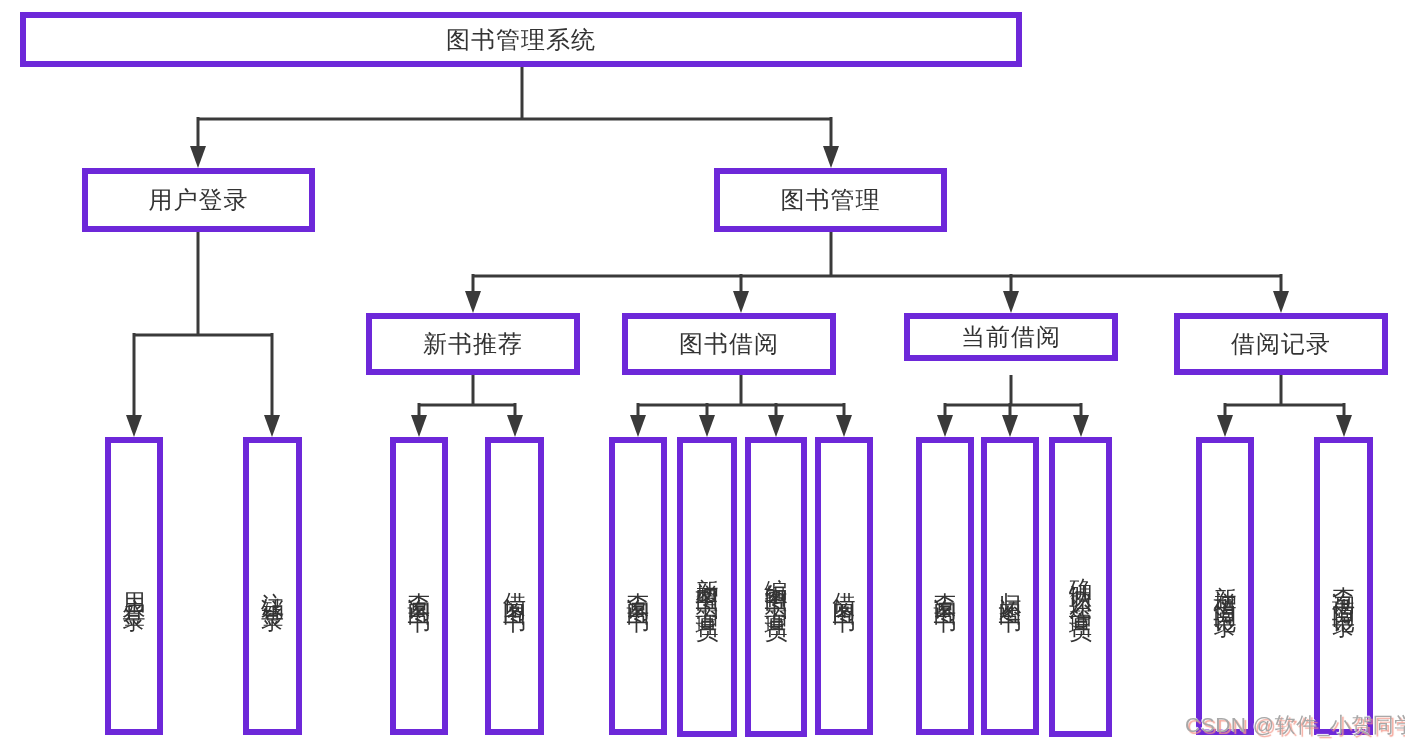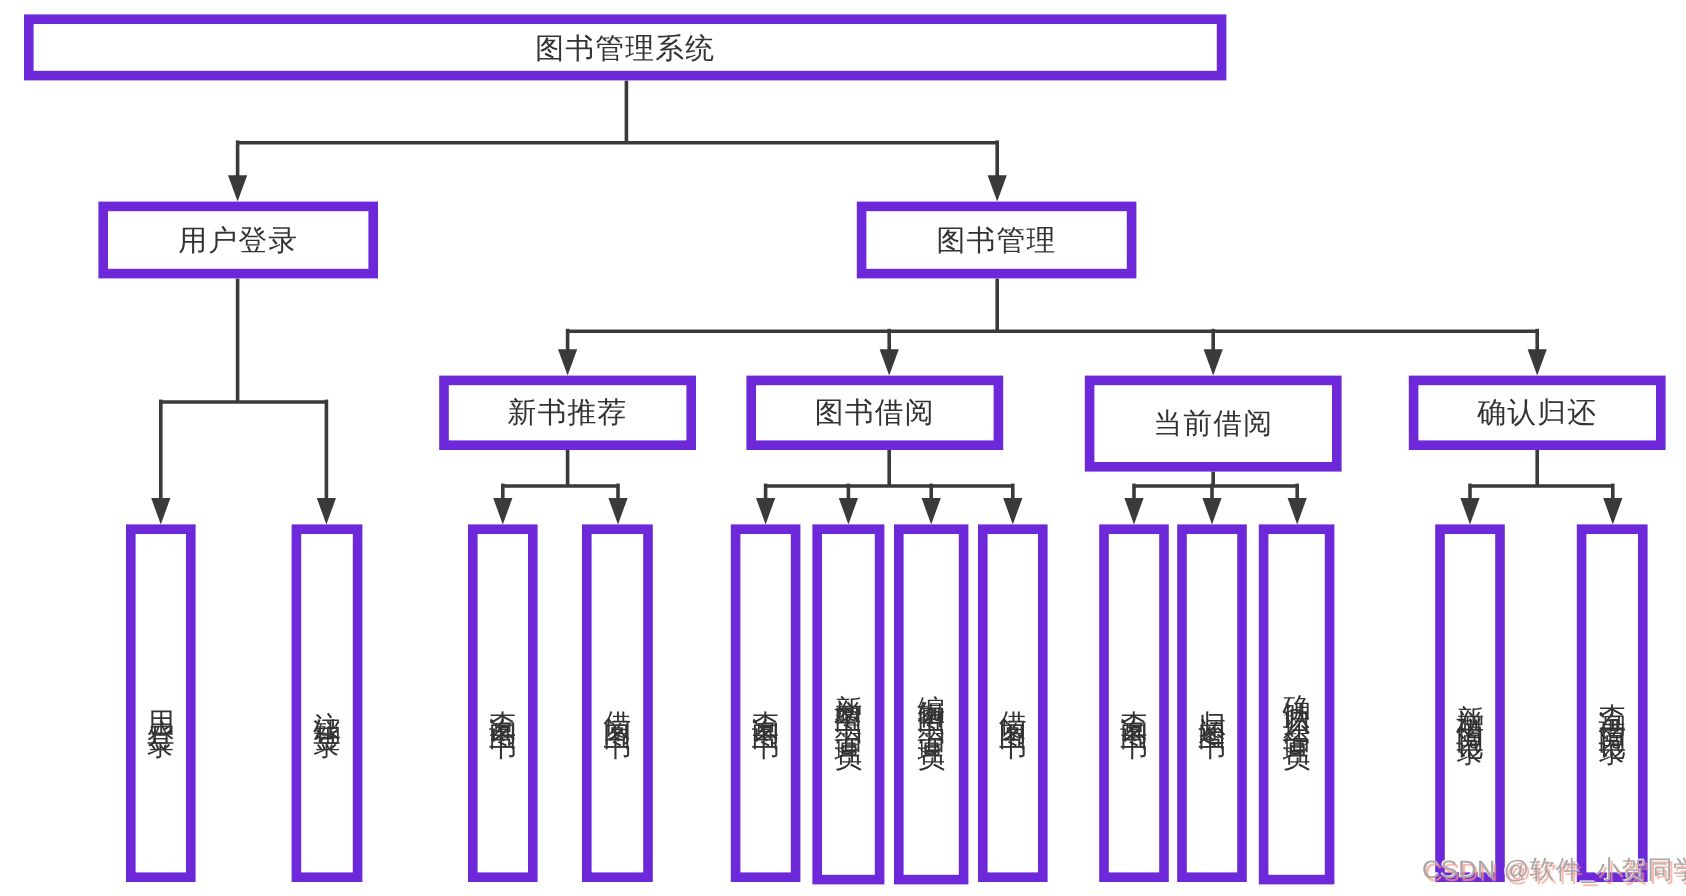--- a/index.html
+++ b/index.html
@@ -20,21 +20,21 @@
     left: 0;
     top: 0;
     width: 1405px;
     height: 747px;
     pointer-events: none;
   }
   .box {
     position: absolute;
     box-sizing: border-box;
     background: #ffffff;
-    border: 8px solid #6d28d9;
+    border: 6px solid #6d28d9;
     display: flex;
     align-items: center;
     justify-content: center;
     font-size: 24px;
     color: #333333;
     letter-spacing: 1px;
     z-index: 2;
   }
   .vbox {
     writing-mode: vertical-rl;
@@ -45,21 +45,21 @@
     padding: 6px 0;
   }
   
   .b-root   { left: 20px;   top: 12px;  width: 1002px; height: 55px; }
   
   .b-login  { left: 82px;   top: 168px; width: 233px;  height: 64px; }
   .b-mgmt   { left: 714px;  top: 168px; width: 233px;  height: 64px; }
   
   .b-rec    { left: 366px;  top: 313px; width: 214px;  height: 62px; }
   .b-bb     { left: 622px;  top: 313px; width: 214px;  height: 62px; }
-  .b-cb     { left: 904px;  top: 313px; width: 214px;  height: 80px; }
+  .b-cb     { left: 904px;  top: 313px; width: 214px;  height: 48px; }
   .b-br     { left: 1174px; top: 313px; width: 214px;  height: 62px; }
   
   .b-l-login   { left: 105px;  top: 437px; width: 58px; height: 298px; }
   .b-l-logout  { left: 243px;  top: 437px; width: 59px; height: 298px; }
   .b-rec-query { left: 390px;  top: 437px; width: 58px; height: 298px; }
   .b-rec-borrow{ left: 485px;  top: 437px; width: 59px; height: 298px; }
   .b-bb-query  { left: 609px;  top: 437px; width: 58px; height: 298px; }
   .b-bb-add    { left: 677px;  top: 437px; width: 60px; height: 300px; }
   .b-bb-edit   { left: 745px;  top: 437px; width: 62px; height: 300px; }
   .b-bb-borrow { left: 815px;  top: 437px; width: 58px; height: 298px; }
@@ -189,21 +189,21 @@
   <div class="box b-mgmt">
     <span>图书管理</span>
   </div>
   <div class="box b-bb">
     <span>图书借阅</span>
   </div>
   <div class="box b-cb">
     <span>当前借阅</span>
   </div>
   <div class="box b-br">
-    <span>确认归还</span>
+    <span>借阅记录</span>
   </div>
 
   <div class="box vbox b-l-login">
     <span>用户登录</span>
   </div>
   <div class="box vbox b-l-logout">
     <span>注销登录</span>
   </div>
 
   <div class="box vbox b-rec-query">

